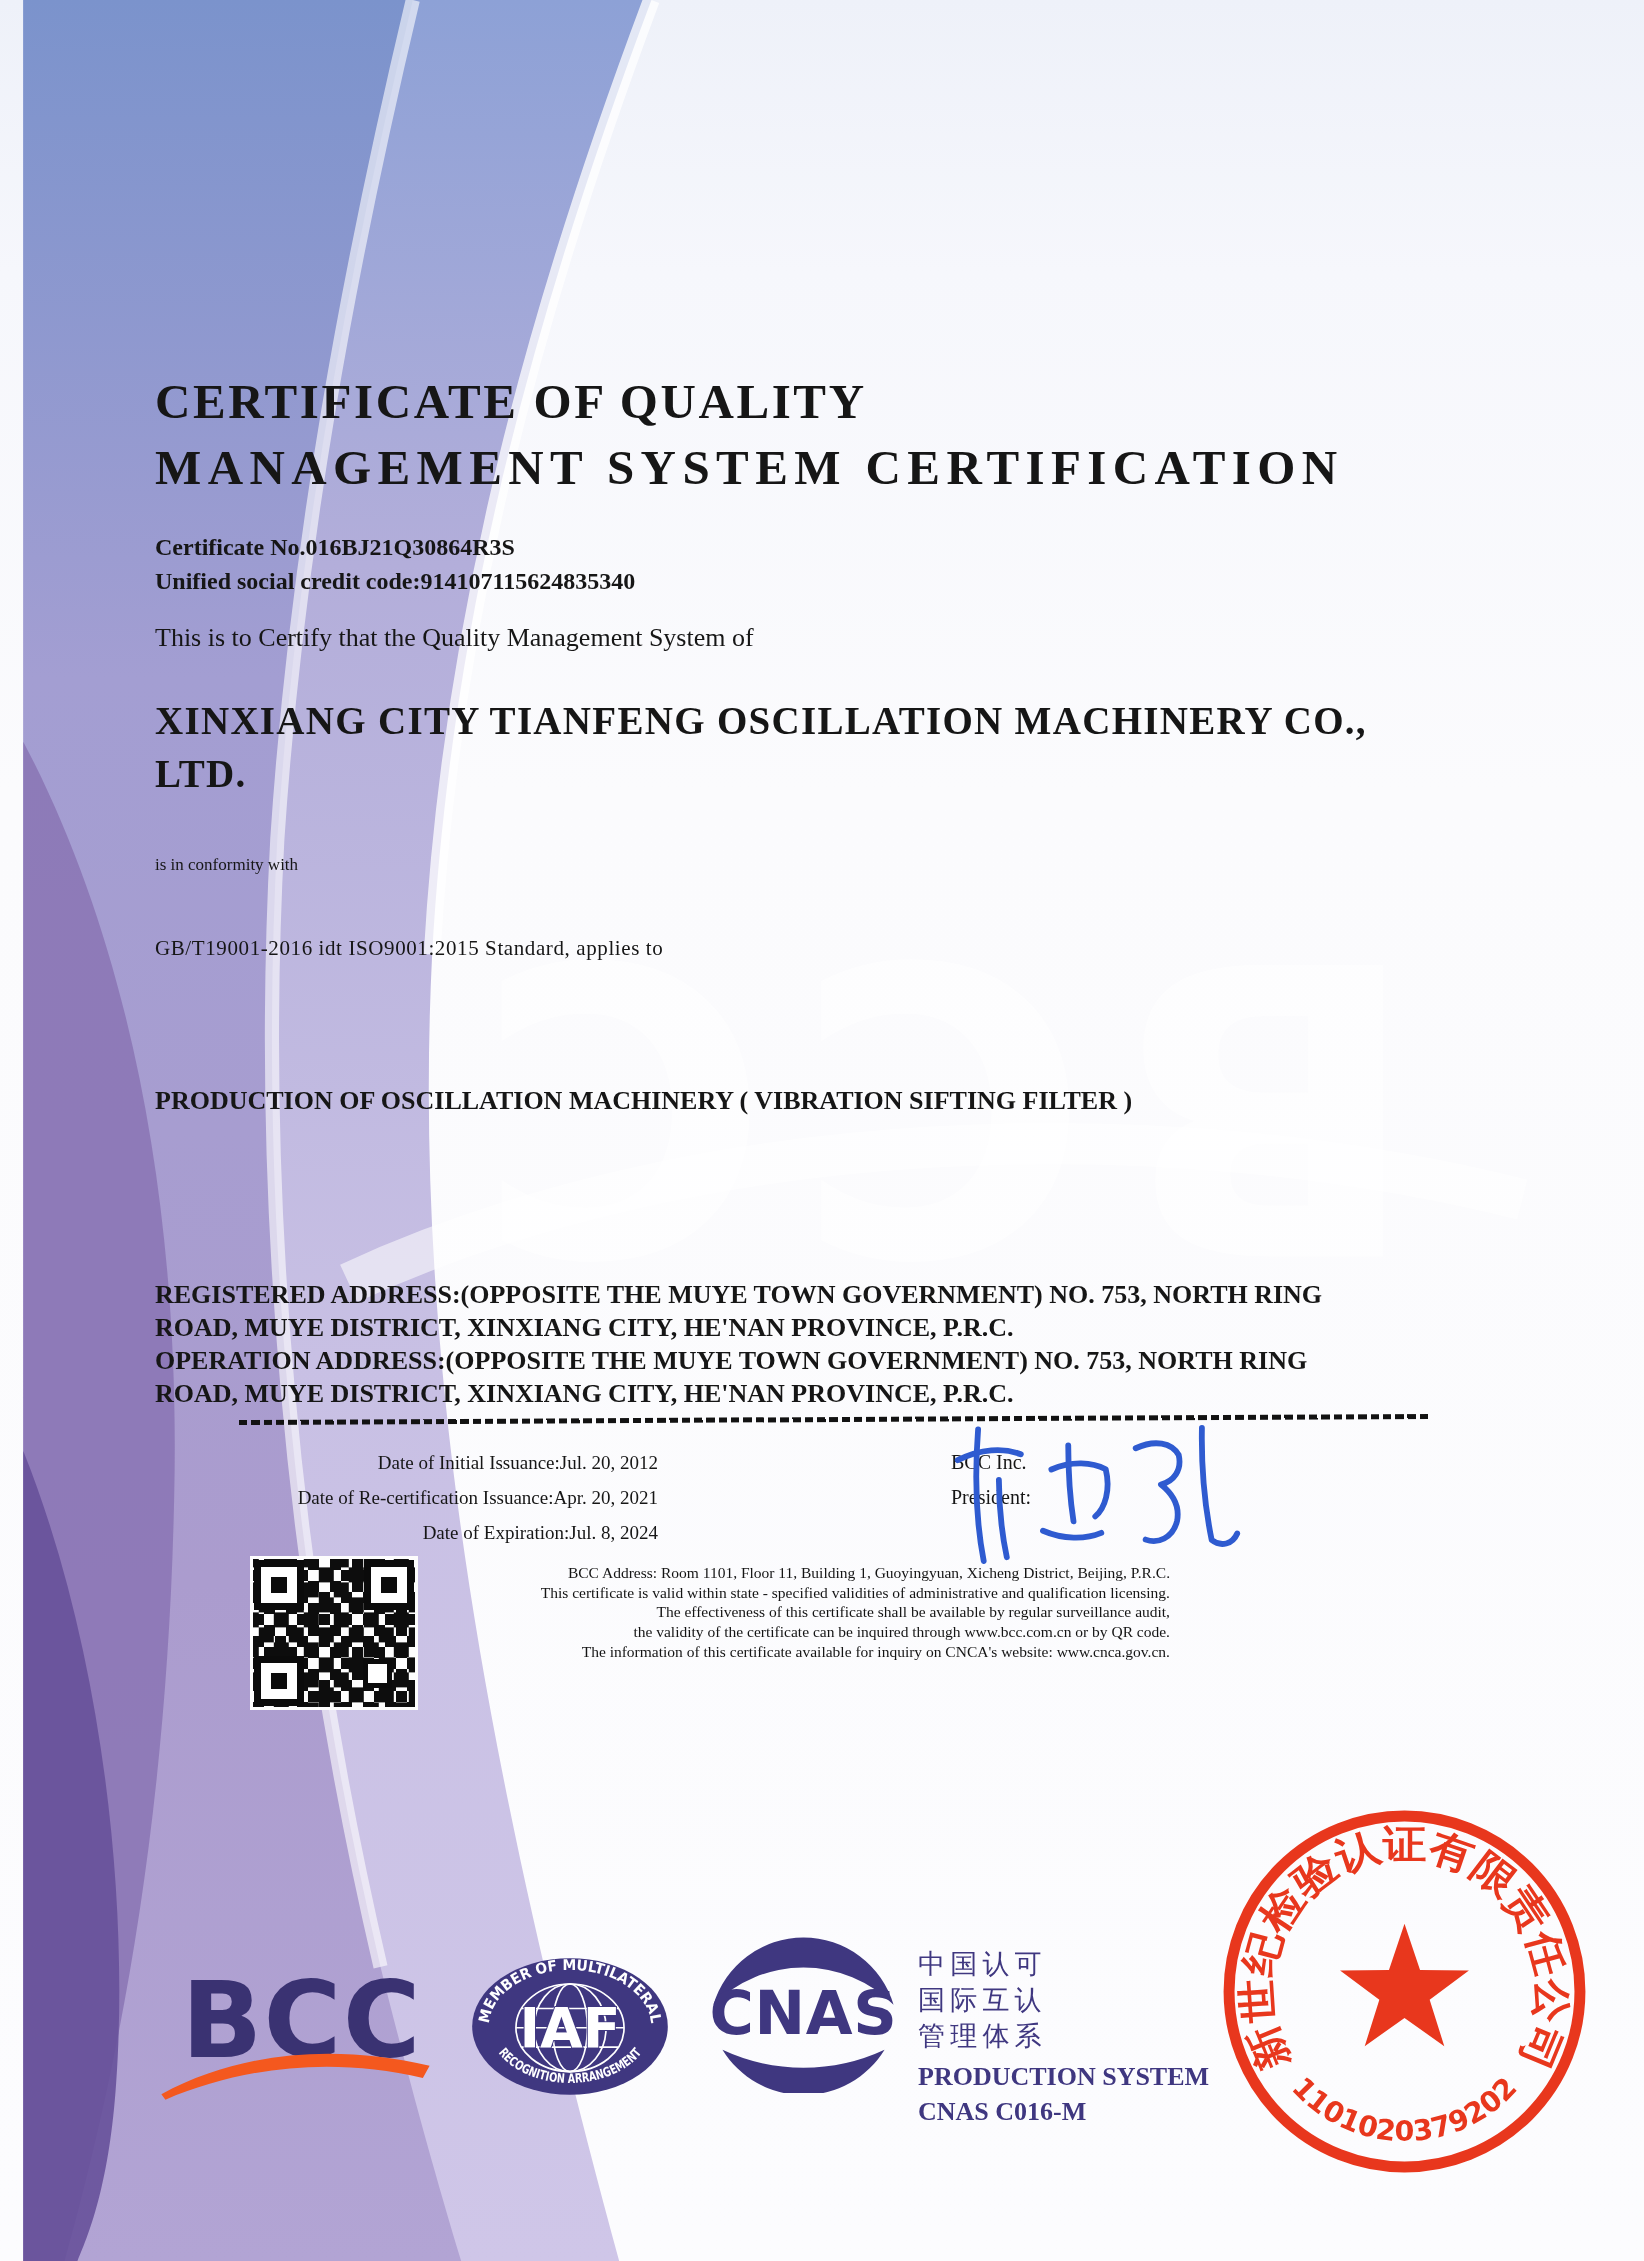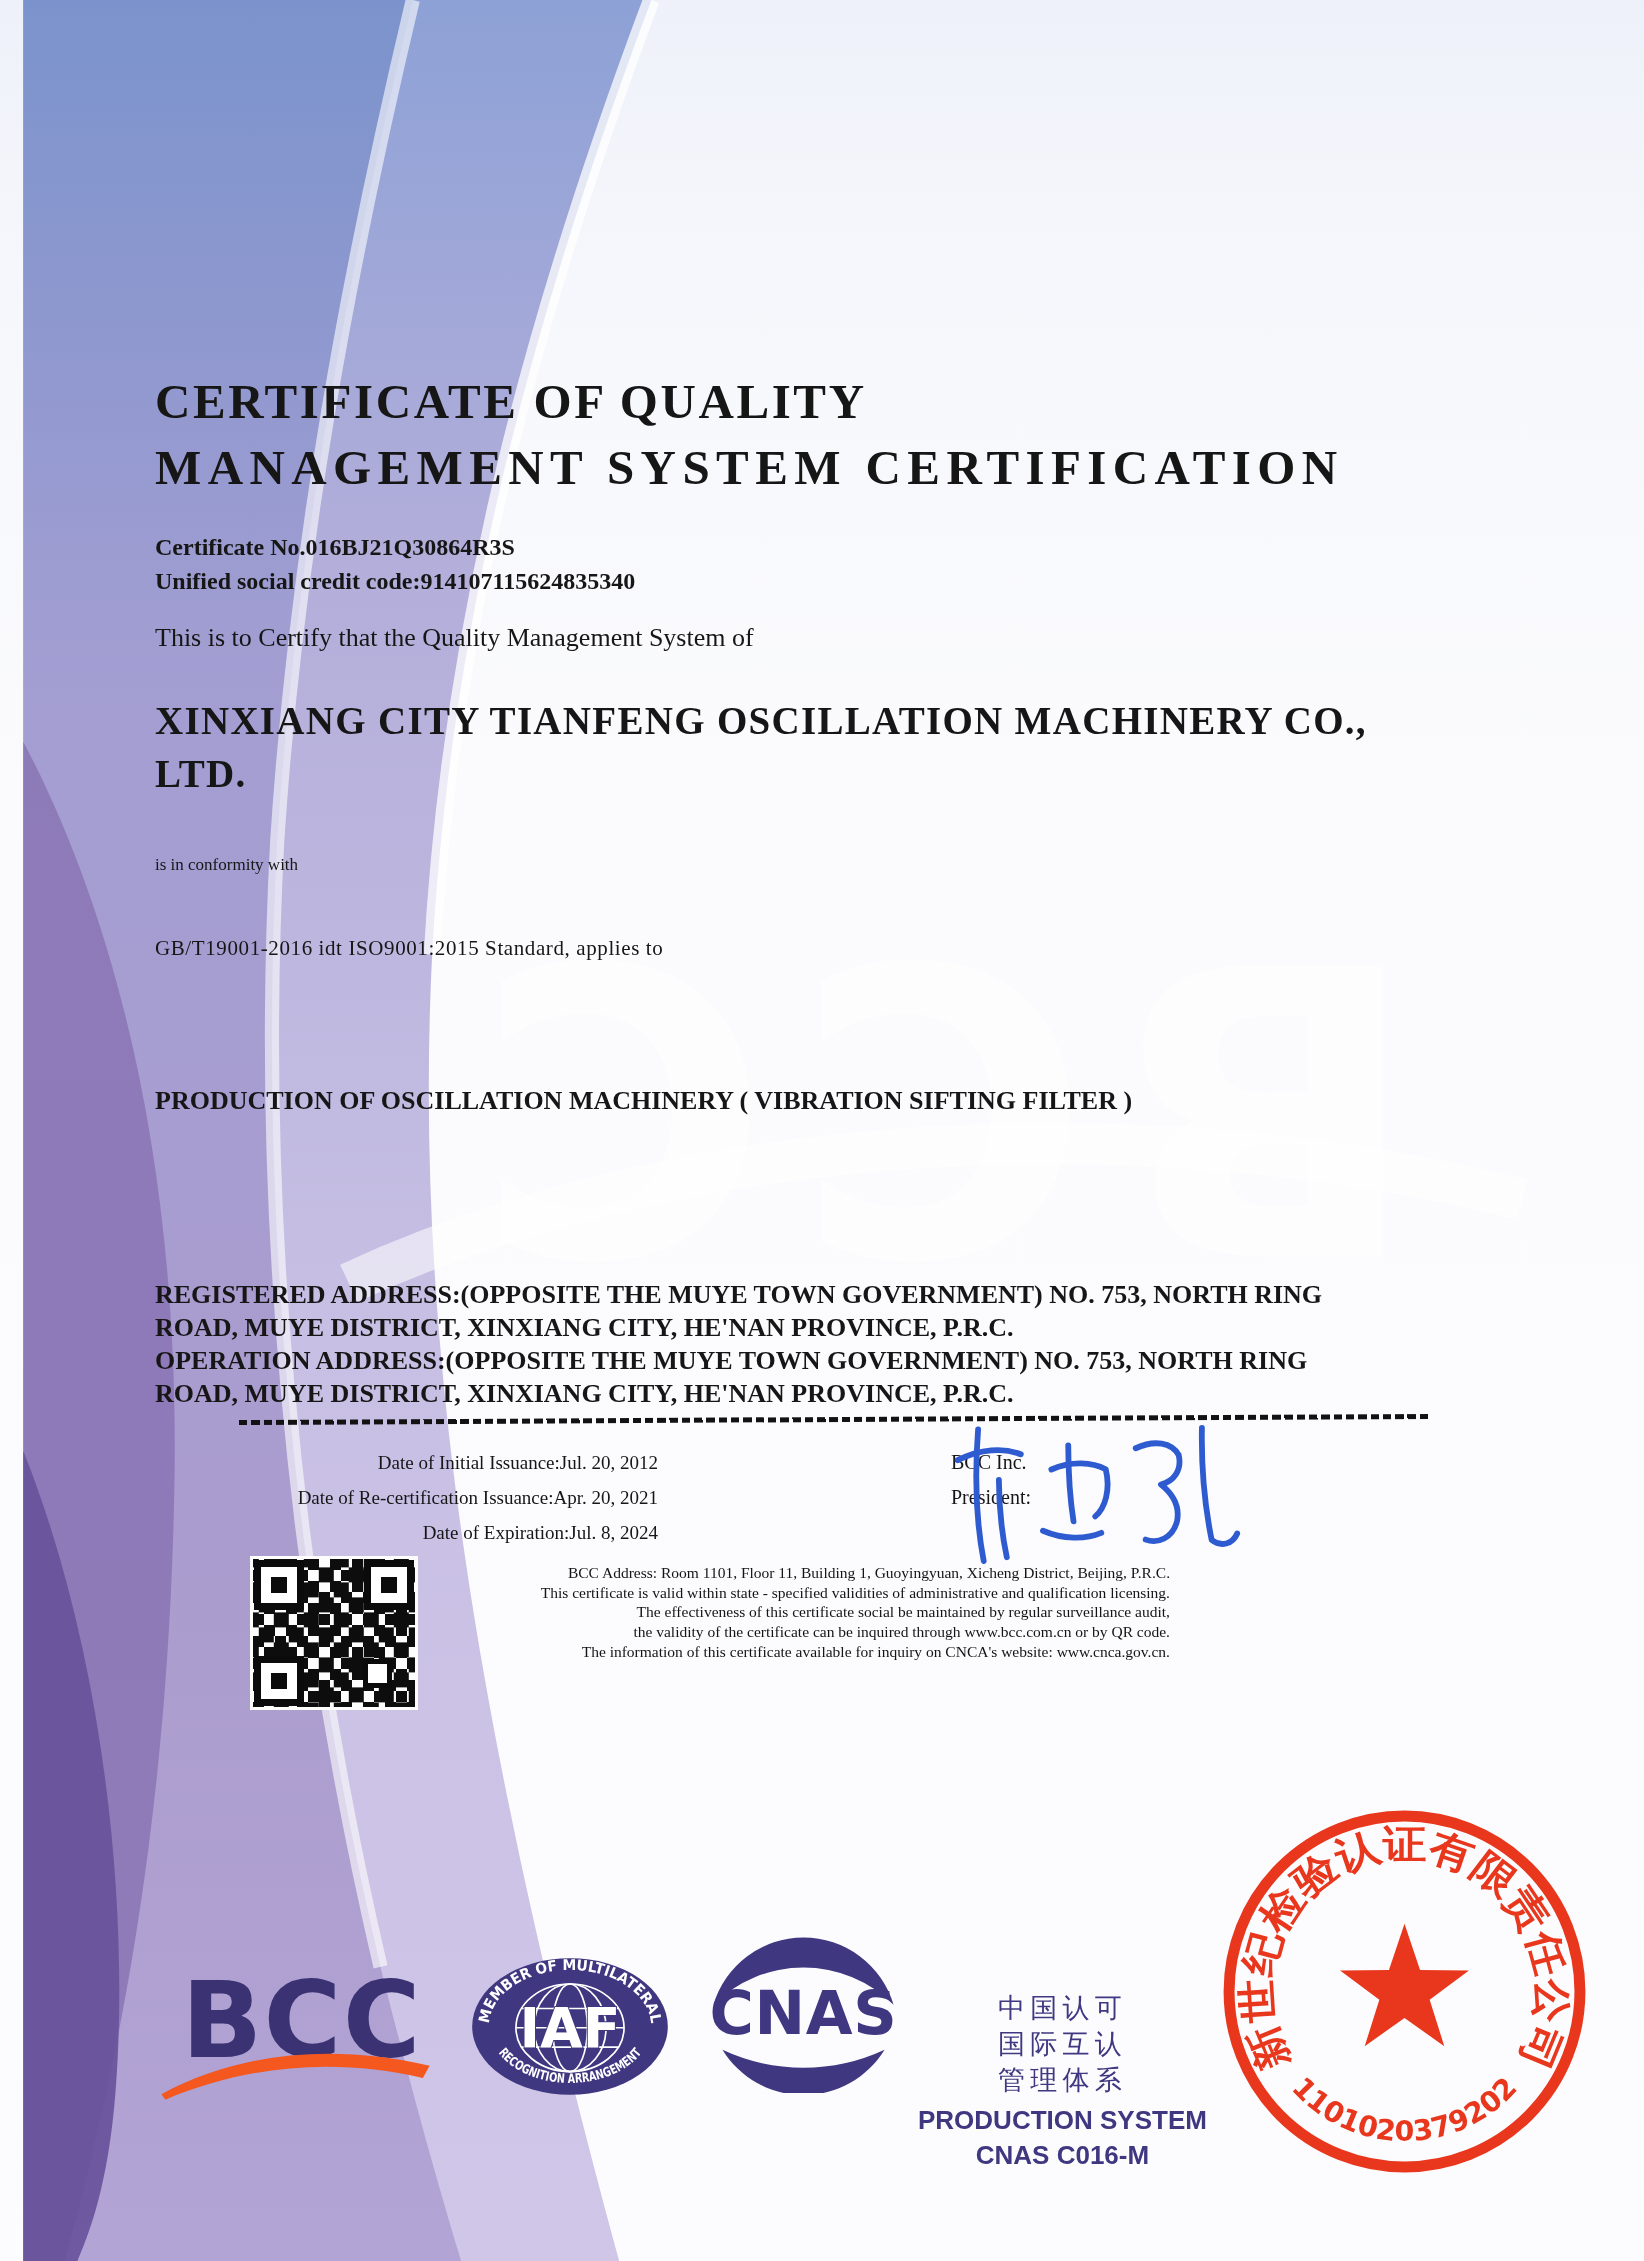--- a/index.html
+++ b/index.html
@@ -54,22 +54,22 @@
     font-size:15.5px;line-height:19.7px;z-index:3;color:#141414;}
   .bcc-logo{position:absolute;left:166px;top:1962px;width:271px;height:135px;z-index:3;}
   .bcc-text{
     position:absolute;left:15.5px;top:6.4px;
     font-family:"DejaVu Sans","Liberation Sans",sans-serif;font-weight:800;
     font-size:106px;line-height:106px;letter-spacing:1.3px;color:#3a3272;
   }
   .bcc-swoosh{position:absolute;left:-6.4px;top:55px;}
   .iaf-logo{position:absolute;left:470px;top:1957px;z-index:3;}
   .cnas-logo{position:absolute;left:707px;top:1932px;z-index:3;}
-  .cnas-text-block{position:absolute;left:918px;top:1990px;z-index:3;text-align:center;
-    font-family:Liberation Sans, sans-serif;color:#3f3780;}
+  .cnas-text-block{position:absolute;left:918px;top:1946px;z-index:3;text-align:left;
+    font-family:Liberation Serif, serif;color:#3f3780;}
   .cnas-cn{font-size:27px;line-height:36px;letter-spacing:5.2px;}
   .cnas-en{font-weight:700;font-size:26px;line-height:35px;letter-spacing:0;}
   .seal{position:absolute;left:1211px;top:1798px;z-index:5;}
   svg text{font-family:"DejaVu Sans","Liberation Sans",sans-serif;}
 </style>
 </head>
 <body>
 
 <div class="page">
 
@@ -160,21 +160,21 @@
       </div>
     <div class="finder bl">
         <i></i>
       </div>
     <div class="align-sq"></div>
   </div>
 
   <div class="fine-print">
     <div>BCC Address: Room 1101, Floor 11, Building 1, Guoyingyuan, Xicheng District, Beijing, P.R.C.</div>
     <div>This certificate is valid within state - specified validities of administrative and qualification licensing.</div>
-    <div>The effectiveness of this certificate social be maintained by regular surveillance audit,</div>
+    <div>The effectiveness of this certificate shall be available by regular surveillance audit,</div>
     <div>the validity of the certificate can be inquired through www.bcc.com.cn or by QR code.</div>
     <div>The information of this certificate available for inquiry on CNCA's website: www.cnca.gov.cn.</div>
   </div>
 
   <div class="bcc-logo">
     <div class="bcc-text">BCC</div>
     <svg class="bcc-swoosh" width="271" height="84" viewBox="0 0 400 124" aria-hidden="true">
       <path d="M2,114 C120,50 260,40 398,72 L388,90 C252,58 122,74 8,122 Z" fill="#f4581e"></path>
     </svg>
   </div>

